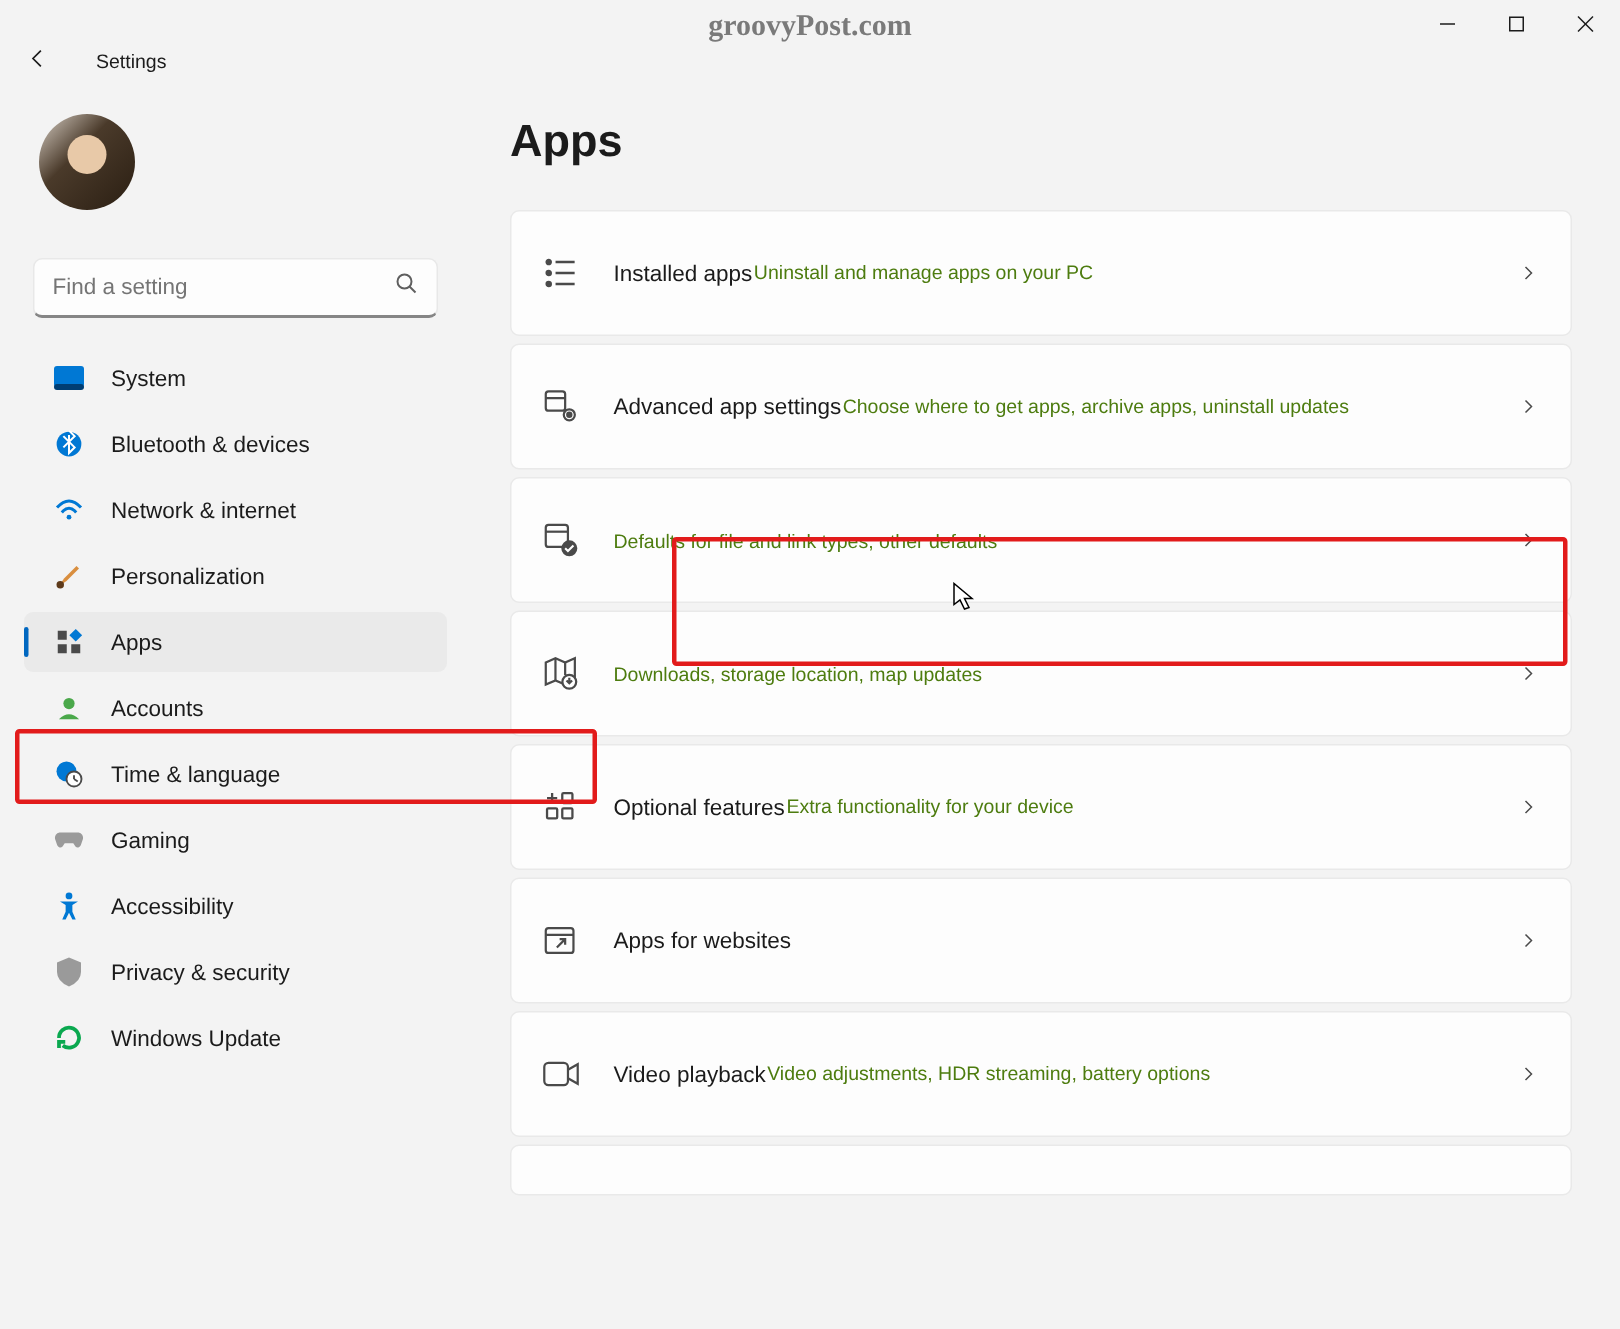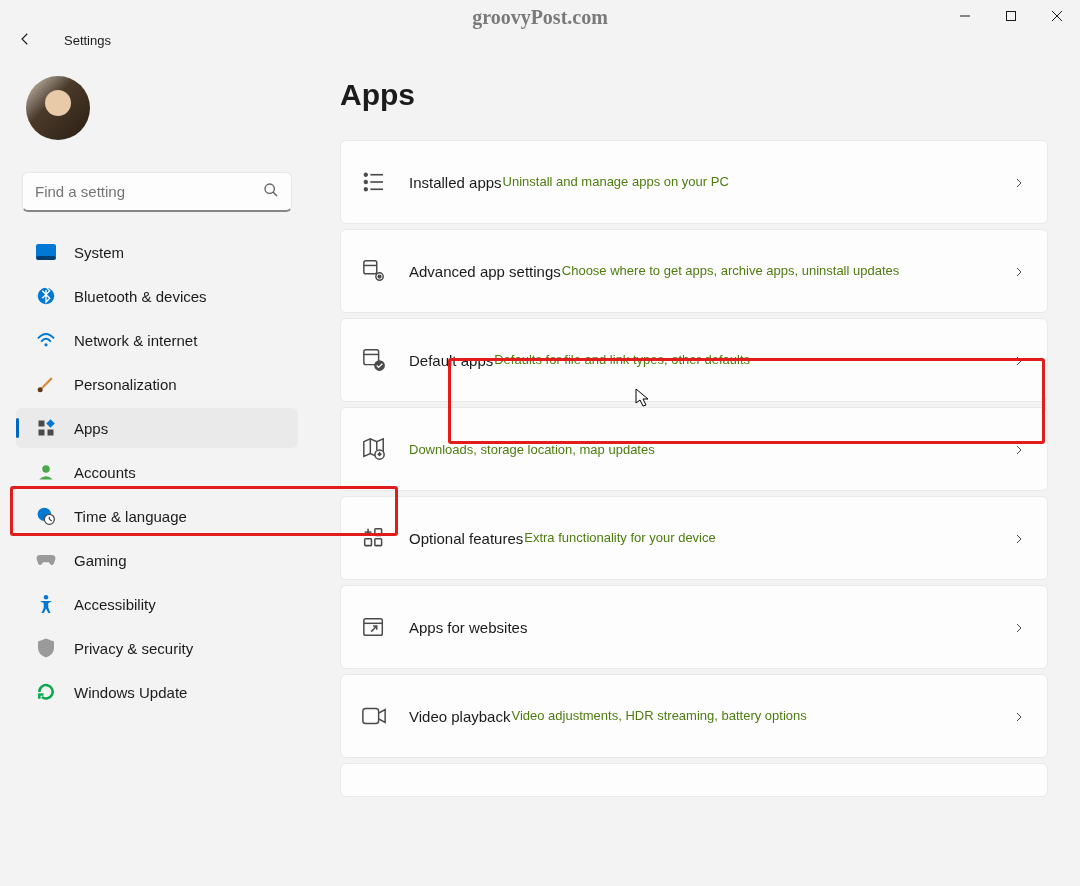--- a/index.html
+++ b/index.html
@@ -442,21 +442,20 @@
       <div class="card">
         <span class="card-icon">
             <svg width="24" height="24" viewBox="0 0 26 26" fill="none" stroke="#4a4a4a" stroke-width="1.6">
               <rect x="2" y="2" width="16" height="16" rx="2"></rect>
               <line x1="2" y1="7" x2="18" y2="7"></line>
               <circle cx="19" cy="19" r="5" fill="#4a4a4a"></circle>
               <path d="M16 19l2 2 4-4" stroke="#fff" stroke-width="1.5"></path>
             </svg>
           </span>
         <div class="card-text">
-          <span class="card-title">Default apps</span>
           <span class="card-sub">Defaults for file and link types, other defaults</span>
         </div>
         <span class="chevron"><svg width="12" height="12" viewBox="0 0 24 24" fill="none" stroke="#4a4a4a" stroke-width="2">
               <path d="M8 4l8 8-8 8"></path>
             </svg></span>
       </div>
 
       <div class="card">
         <span class="card-icon">
             <svg width="24" height="24" viewBox="0 0 26 26" fill="none" stroke="#4a4a4a" stroke-width="1.6">

